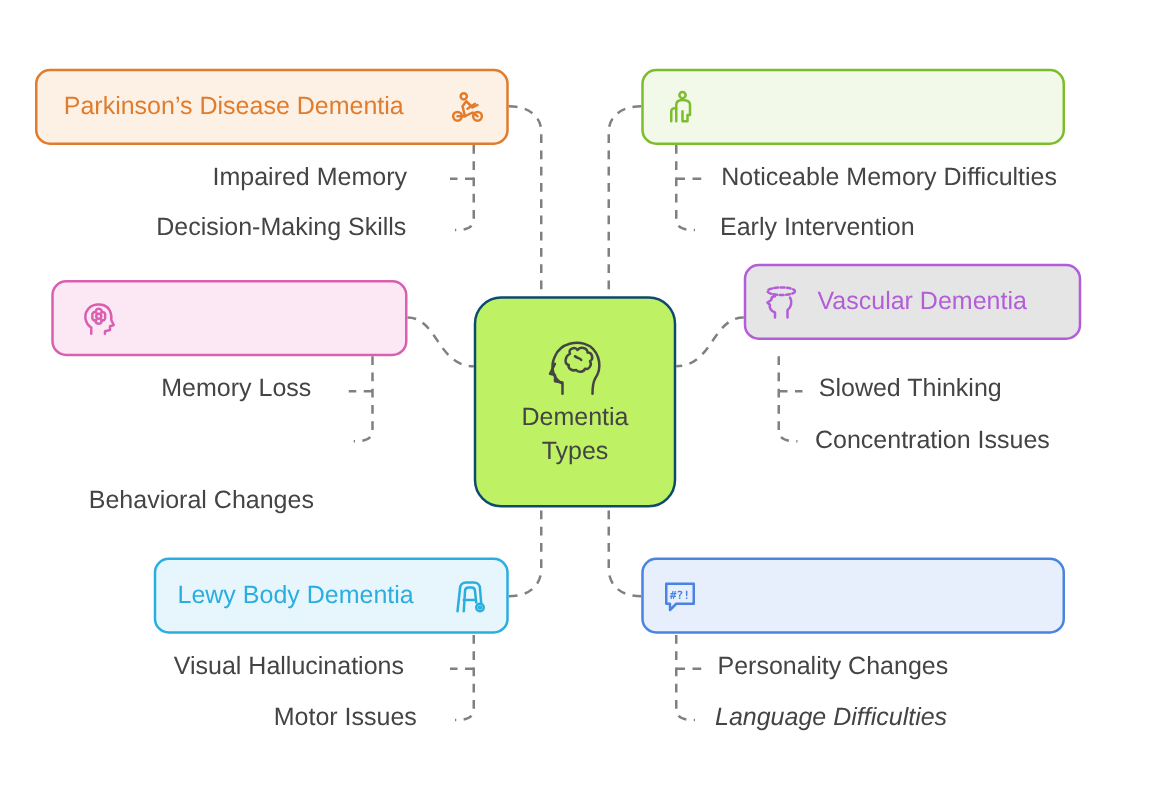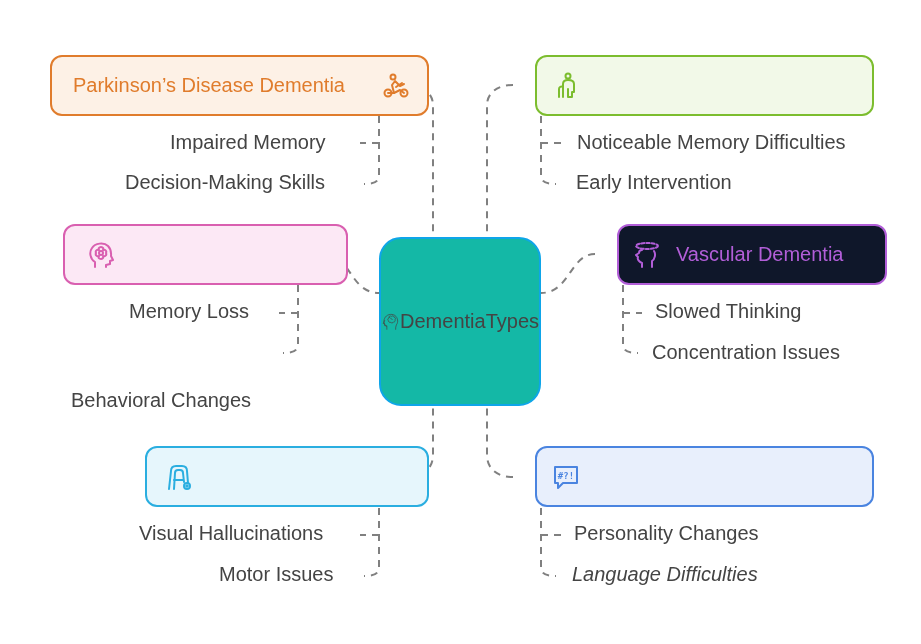--- a/index.html
+++ b/index.html
@@ -1,27 +1,27 @@
 <!DOCTYPE html>
 <html><head>
 <meta charset="utf-8">
 <style>
   html, body { margin:0; padding:0; background:#ffffff; }
   body { width:921px; height:644px; position:relative; overflow:hidden;
          font-family:"Liberation Sans", sans-serif; }
   svg.wires { position:absolute; left:0; top:0; width:921px; height:644px; }
   .node { position:absolute; box-sizing:border-box; border:2px solid; border-radius:12px;
-          display:flex; align-items:center; font-size:20px; white-space:nowrap;margin-left:22px; }
+          display:flex; align-items:center; font-size:20px; white-space:nowrap; }
   .node .lbl { flex:1; }
   .node .ico { width:30px; height:30px; display:flex; align-items:center; justify-content:center; }
   .node .ico svg { width:28px; height:28px; }
   .sub { position:absolute; font-size:20px; color:#444444; white-space:nowrap; }
   .center { position:absolute; left:379px; top:237px; width:162px; height:169px; box-sizing:border-box;
-            border:2px solid #0ea5e9; border-radius:22px; background:#14b8a6;
-            display:flex; flex-direction:row; align-items:center; justify-content:center; }
+            border:2px solid #0c4a6e; border-radius:22px; background:#bef264;
+            display:flex; flex-direction:column; align-items:center; justify-content:center; }
   .center .ctext { font-size:20px; color:#444; text-align:center; line-height:27px; }
 </style>
 </head>
 <body>
 
 <svg class="wires">
   <g fill="none" stroke="#808080" stroke-width="2" stroke-dasharray="7 6">
 
     <path d="M407 85 C425 85 433 95 433 105 L433 237"></path>
 
@@ -99,34 +99,35 @@
     <svg viewBox="0 0 28 28" fill="none" stroke="#d95fb0" stroke-width="2" stroke-linecap="round" stroke-linejoin="round">
       <path d="M8 26 L8 21 C3 18 2 11 5 7 C8 2 17 1 21 5 C25 9 24 14 24 15 L26 19 L23 20 L23 23 L19 24 L19 26"></path>
       <circle cx="14" cy="12" r="2"></circle>
       <path d="M14 6 C16 6 17 8 16 9 C18 8 20 10 19 12 C20 14 18 16 16 15 C17 17 15 18 14 18 C12 18 11 17 12 15 C10 16 8 14 9 12 C8 10 10 8 12 9 C11 8 12 6 14 6 Z"></path>
     </svg>
   </span>
 </div>
 <div class="sub" style="left:129px; top:300px;">Memory Loss</div>
 <div class="sub" style="left:71px; top:341px;margin-top:48px;">Behavioral Changes</div>
 
-<div class="node" style="left:595px; top:224px; width:270px; height:61px; border-color:#b25ed8; background:#0f172a; color:#b25ed8; padding:0 16px 0 13px;">
+<div class="node" style="left:595px; top:211px; width:270px; height:61px; border-color:#b25ed8; background:#e5e5e5; color:#b25ed8; padding:0 16px 0 13px;">
   <span class="ico" style="margin-right:14px;">
     <svg viewBox="0 0 28 28" fill="none" stroke="#b25ed8" stroke-width="2" stroke-linecap="round" stroke-linejoin="round">
       <ellipse cx="14" cy="5" rx="11" ry="3" stroke-dasharray="3 2"></ellipse>
       <path d="M9 26 L9 22 C6 21 4 18 5 16 L3 14 L6 12 C6 10 7 9 9 9"></path>
       <path d="M19 26 L19 20 C22 18 23 13 21 10"></path>
     </svg>
   </span>
   <span class="lbl">Vascular Dementia</span>
 </div>
 <div class="sub" style="left:655px; top:300px;">Slowed Thinking</div>
 <div class="sub" style="left:652px; top:341px;text-align:right;">Concentration Issues</div>
 
 <div class="node" style="left:123px; top:446px; width:284px; height:61px; border-color:#2aaee0; background:#e6f6fc; color:#2aaee0; padding:0 14px 0 17px;">
+  <span class="lbl">Lewy Body Dementia</span>
   <span class="ico">
     <svg viewBox="0 0 28 28" fill="none" stroke="#2aaee0" stroke-width="2" stroke-linecap="round" stroke-linejoin="round">
       <path d="M4 26 L6 8 C6 5 8 3 11 3 L17 3 C20 3 22 5 22 8 L23 20"></path>
       <path d="M9 26 L10 10 C10 8 11 7 13 7 L15 7 C17 7 18 8 18 10 L19 19"></path>
       <path d="M9 17 L18 17"></path>
       <circle cx="22" cy="23" r="3"></circle>
       <circle cx="22" cy="23" r="0.8"></circle>
     </svg>
   </span>
 </div>

